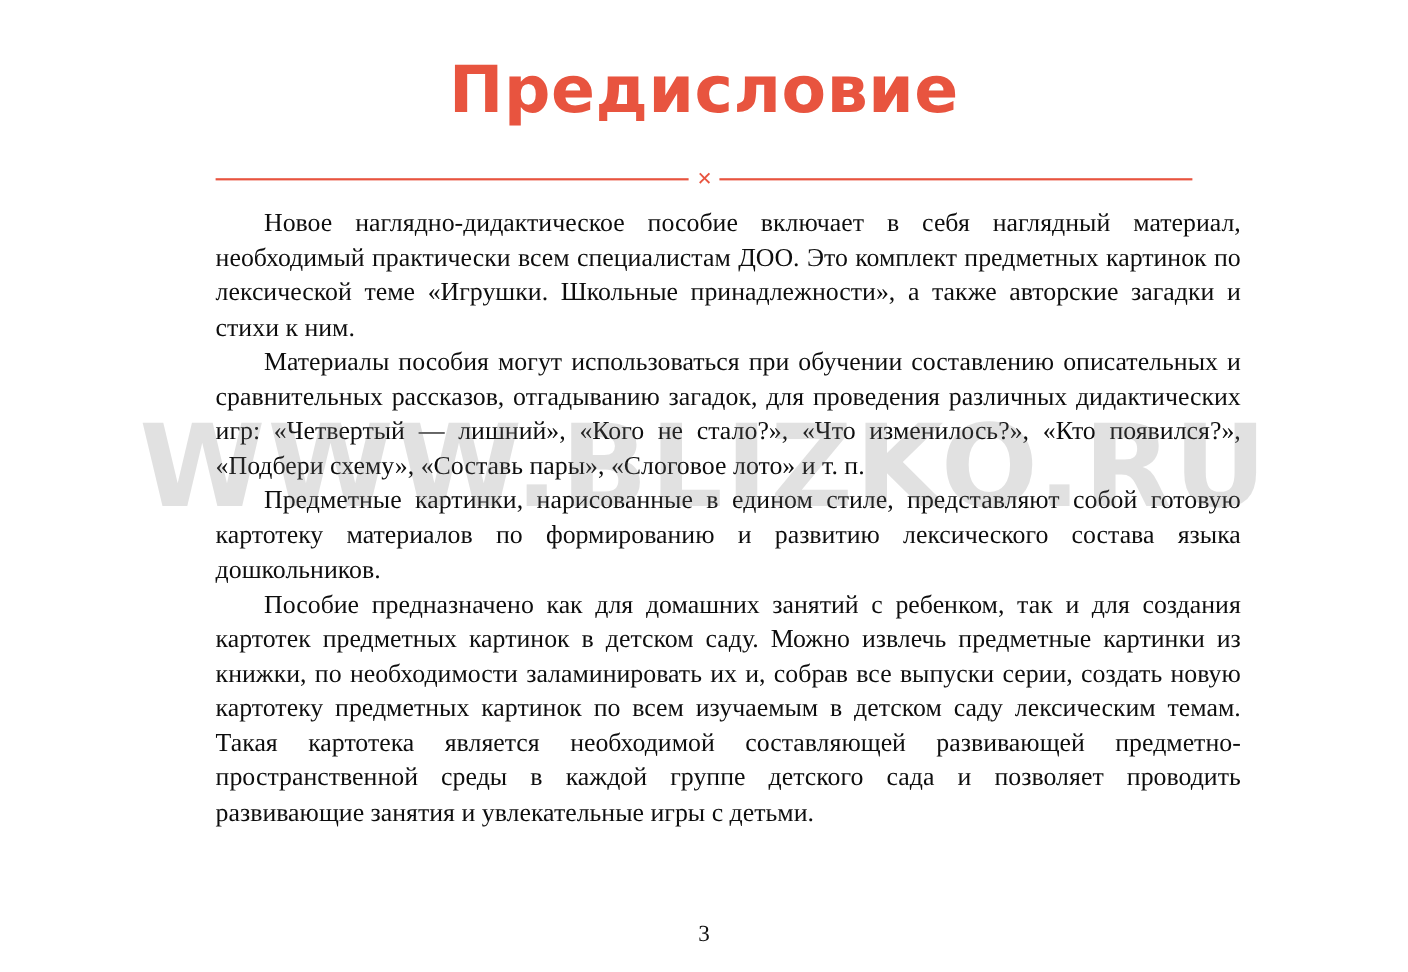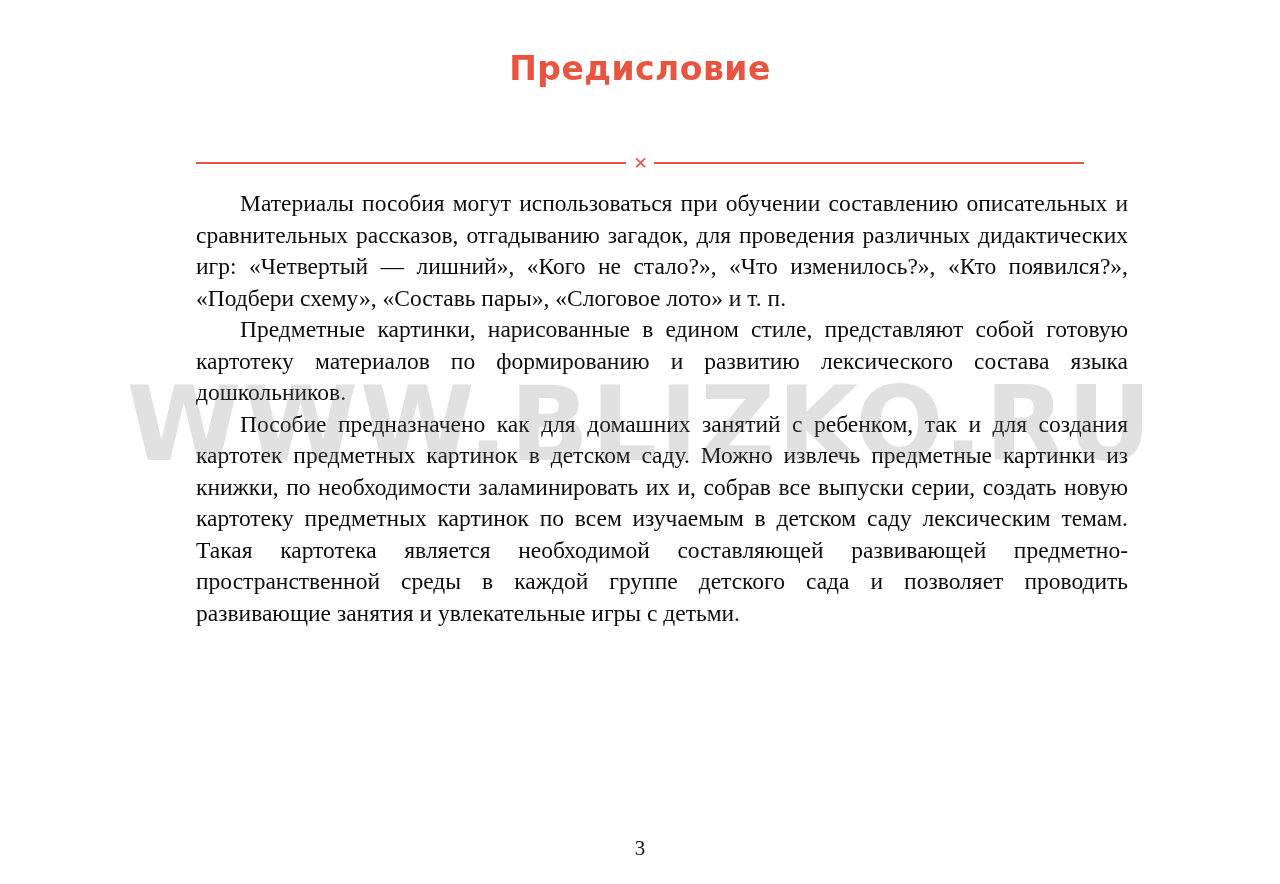--- a/index.html
+++ b/index.html
@@ -25,21 +25,21 @@
 
   
   .title {
     position: absolute;
     top: 52px;
     left: 0;
     width: 1280px;
     text-align: center;
     font-family: "DejaVu Sans", sans-serif;
     font-weight: bold;
-    font-size: 33px;
+    font-size: 59px;
     letter-spacing: 0.5px;
     color: #e8543f;
     line-height: 1;
   }
 
   
   .divider {
     position: absolute;
     top: 162px;
     left: 196px;
@@ -123,20 +123,21 @@
 
   <div class="title">Предисловие</div>
 
   <div class="divider">
     <div class="rule-left"></div>
     <div class="diamond">✕</div>
     <div class="rule-right"></div>
   </div>
 
   <div class="body-text">
+    <p>Новое наглядно-дидактическое пособие включает в себя наглядный материал, необходимый практически всем специалистам ДОО. Это комплект предметных картинок по лексической теме «Игрушки. Школьные принадлежности», а также авторские загадки и стихи к ним.</p>
     <p>Материалы пособия могут использоваться при обучении составлению описательных и сравнительных рассказов, отгадыванию загадок, для проведения различных дидактических игр: «Четвертый — лишний», «Кого не стало?», «Что изменилось?», «Кто появился?», «Подбери схему», «Составь пары», «Слоговое лото» и т. п.</p>
     <p>Предметные картинки, нарисованные в едином стиле, представляют собой готовую картотеку материалов по формированию и развитию лексического состава языка дошкольников.</p>
     <p>Пособие предназначено как для домашних занятий с ребенком, так и для создания картотек предметных картинок в детском саду. Можно извлечь предметные картинки из книжки, по необходимости заламинировать их и, собрав все выпуски серии, создать новую картотеку предметных картинок по всем изучаемым в детском саду лексическим темам. Такая картотека является необходимой составляющей развивающей предметно-пространственной среды в каждой группе детского сада и позволяет проводить развивающие занятия и увлекательные игры с детьми.</p>
   </div>
 
   <div class="watermark">WWW.BLIZKO.RU</div>
 
   <div class="page-number">3</div>
 
 </div>

